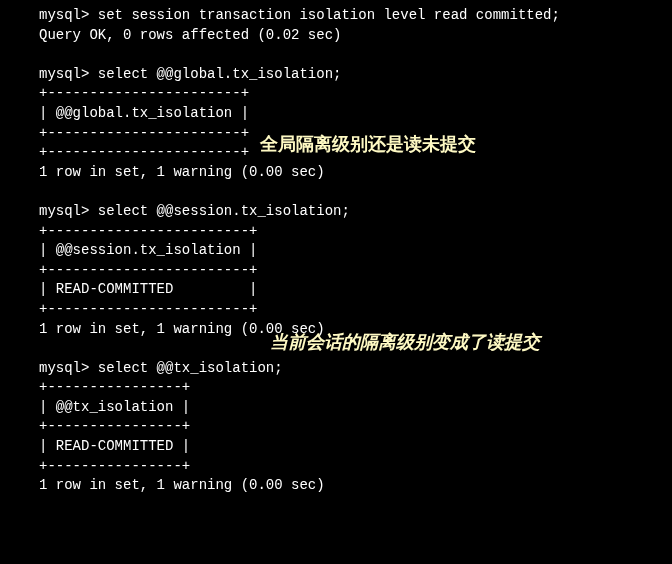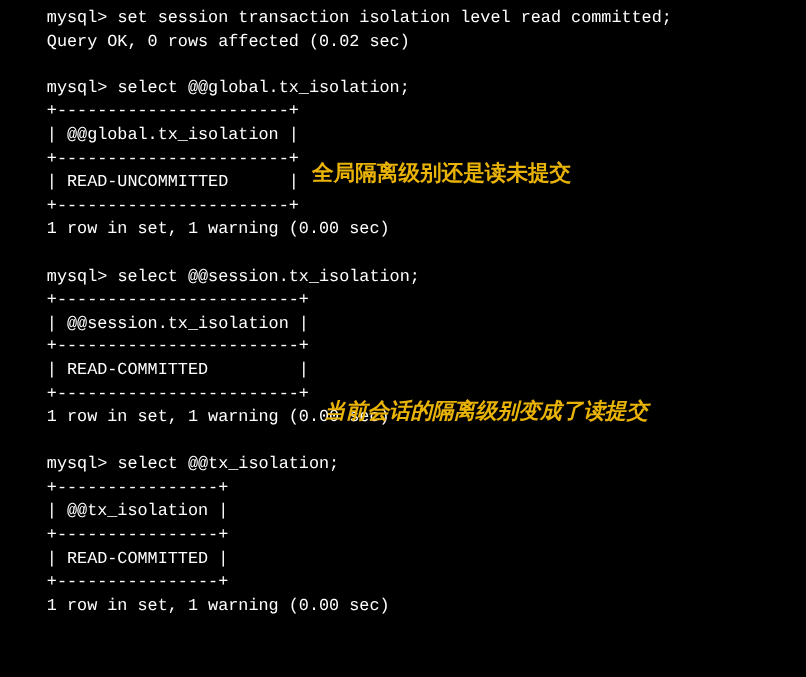--- a/index.html
+++ b/index.html
@@ -21,21 +21,21 @@
     }
     .line {
       white-space: pre;
       margin-left: 33px;
     }
     .prompt {
       color: #fff;
     }
     .annotation {
       position: absolute;
-      color: #eab308;
+      color: #fef9c3;
       font-weight: bold;
       font-size: 18px;
       font-family: "Microsoft YaHei", SimHei, sans-serif;
     }
     .anno1 {
       top: 132px;
       left: 260px;
     }
     .anno2 {
       top: 330px;
@@ -49,21 +49,20 @@
 <div class="terminal">
 
 <div class="line"><span class="prompt">mysql&gt; </span><span>set session transaction isolation level read committed;</span></div>
 <div class="line">Query OK, 0 rows affected (0.02 sec)</div>
 <div class="line">&nbsp;</div>
 
 <div class="line"><span class="prompt">mysql&gt; </span><span>select @@global.tx_isolation;</span></div>
 <div class="line">+-----------------------+</div>
 <div class="line">| @@global.tx_isolation |</div>
 <div class="line">+-----------------------+</div>
-<div class="line">| READ-UNCOMMITTED      |</div>
 <div class="line">+-----------------------+</div>
 <div class="line">1 row in set, 1 warning (0.00 sec)</div>
 <div class="line">&nbsp;</div>
 
 <div class="line"><span class="prompt">mysql&gt; </span><span>select @@session.tx_isolation;</span></div>
 <div class="line">+------------------------+</div>
 <div class="line">| @@session.tx_isolation |</div>
 <div class="line">+------------------------+</div>
 <div class="line">| READ-COMMITTED         |</div>
 <div class="line">+------------------------+</div>

